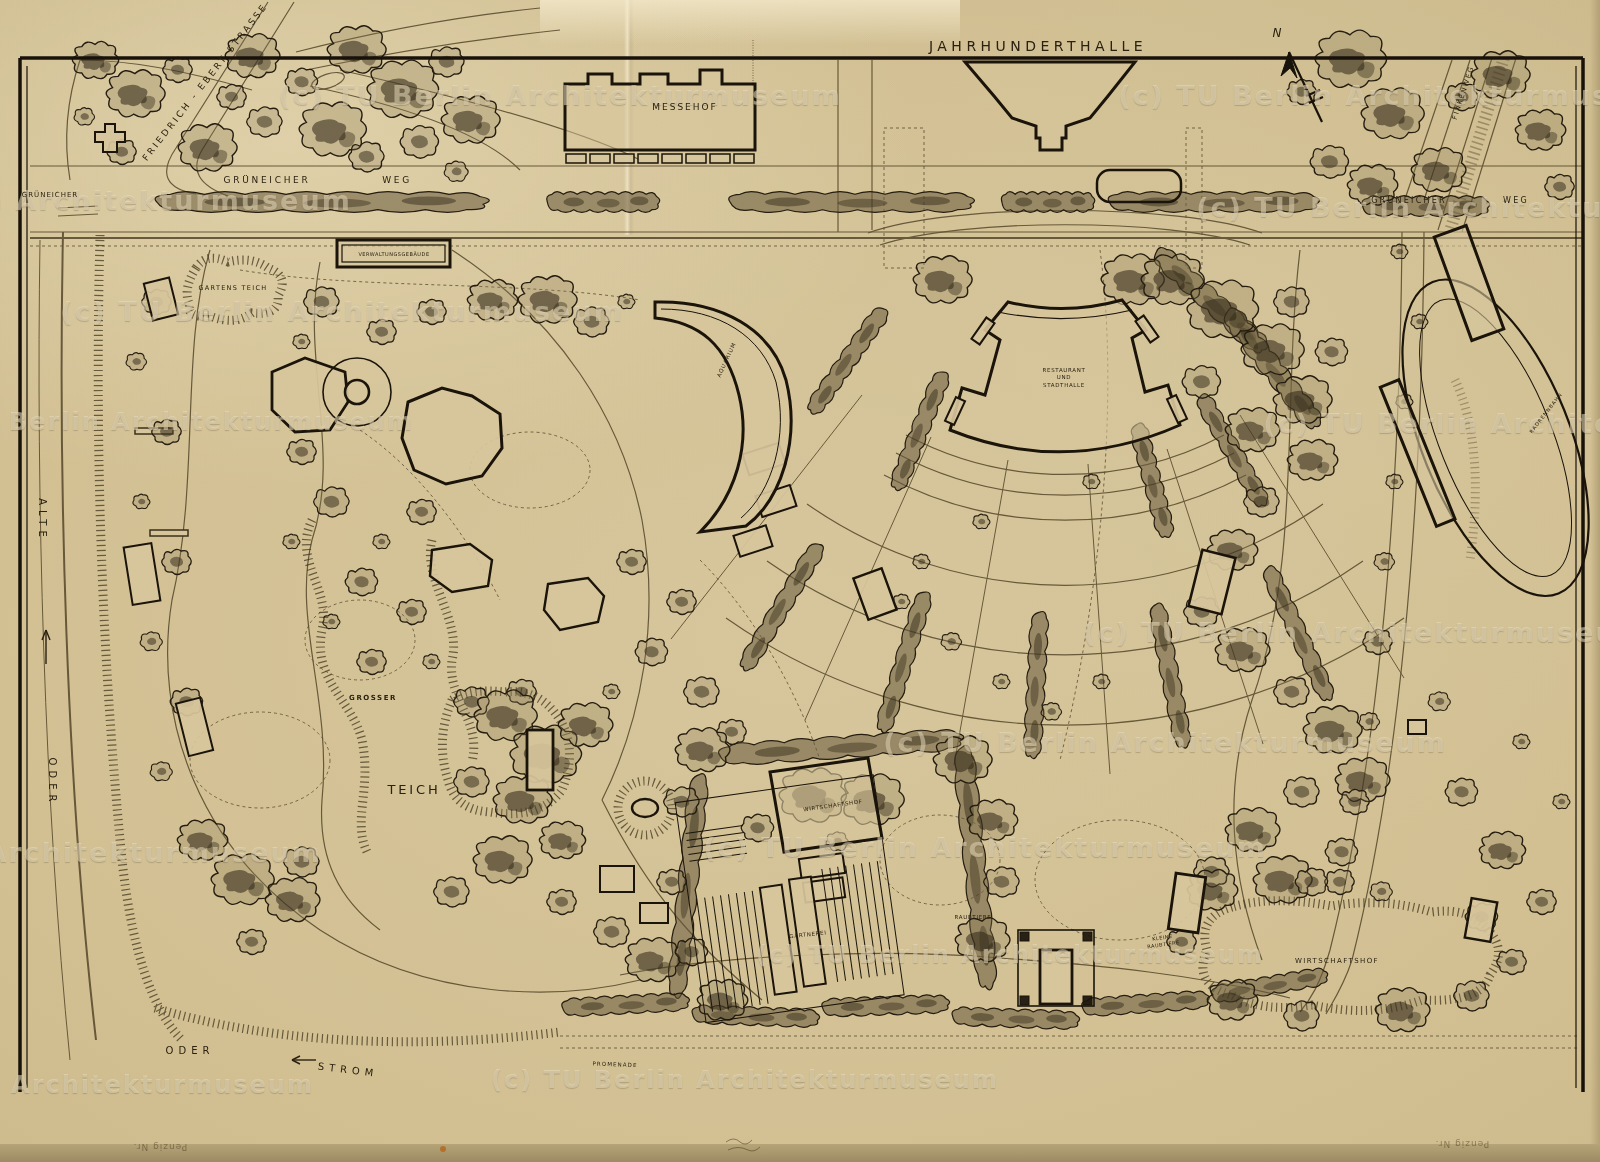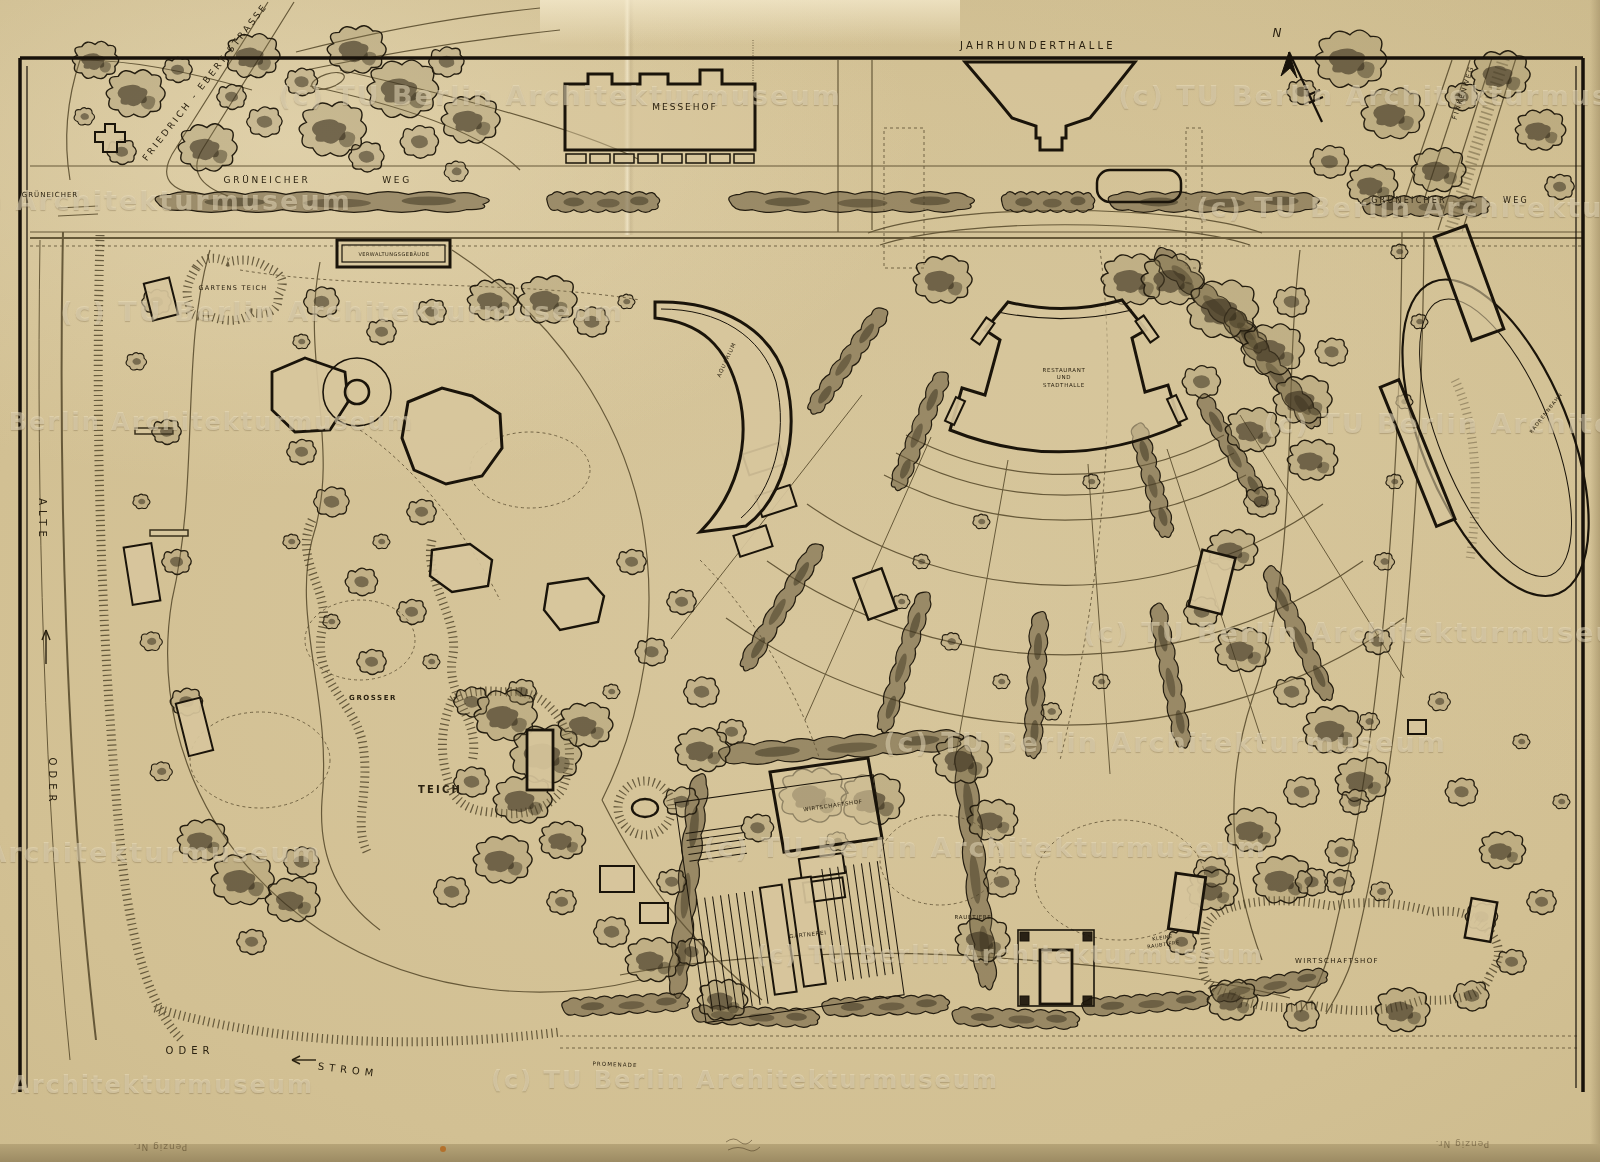--- a/index.html
+++ b/index.html
@@ -497,33 +497,33 @@
   <div class="wm" style="left:1545px;top:423px;">(c) TU Berlin Architekturmuseum</div>
   <div class="wm" style="left:1365px;top:632px;">(c) TU Berlin Architekturmuseum</div>
   <div class="wm" style="left:1165px;top:742px;">(c) TU Berlin Architekturmuseum</div>
   <div class="wm" style="left:985px;top:847px;">(c) TU Berlin Architekturmuseum</div>
   <div class="wm" style="left:40px;top:852px;">(c) TU Berlin Architekturmuseum</div>
   <div class="wm" style="left:1010px;top:955px;font-size:24px;">(c) TU Berlin Architekturmuseum</div>
   <div class="wm" style="left:60px;top:1085px;font-size:24px;">(c) TU Berlin Architekturmuseum</div>
   <div class="wm" style="left:745px;top:1080px;font-size:24px;">(c) TU Berlin Architekturmuseum</div>
 
   <div class="lbl" style="left:685px;top:107px;font-size:9px;text-align:right;">MESSEHOF</div>
-  <div class="lbl" style="left:1038px;top:46px;font-size:10px;letter-spacing:.32em;">JAHRHUNDERTHALLE</div>
+  <div class="lbl" style="left:1038px;top:46px;font-size:14px;letter-spacing:.32em;">JAHRHUNDERTHALLE</div>
   <div class="lbl" style="left:267px;top:180px;font-size:9px;letter-spacing:.3em;">GRÜNEICHER</div>
   <div class="lbl" style="left:397px;top:180px;font-size:9px;letter-spacing:.3em;">WEG</div>
   <div class="lbl" style="left:1409px;top:201px;font-size:8px;letter-spacing:.28em;">GRÜNEICHER</div>
   <div class="lbl" style="left:1516px;top:201px;font-size:8px;letter-spacing:.28em;">WEG</div>
   <div class="lbl rot" style="left:205px;top:82px;font-size:9px;letter-spacing:.3em;transform:translate(-50%,-50%) rotate(-52deg);">FRIEDRICH - EBERT  STRASSE</div>
   <div class="lbl" style="left:50px;top:196px;font-size:7px;letter-spacing:.14em;">GRÜNEICHER</div>
   <div class="lbl rot" style="left:1464px;top:93px;font-size:7px;letter-spacing:.22em;transform:translate(-50%,-50%) rotate(-72deg);">FINKENWEG</div>
   <div class="lbl rot" style="left:42px;top:520px;font-size:10px;letter-spacing:.5em;transform:translate(-50%,-50%) rotate(90deg);">ALTE</div>
   <div class="lbl rot" style="left:52px;top:782px;font-size:10px;letter-spacing:.5em;transform:translate(-50%,-50%) rotate(90deg);">ODER</div>
   <div class="lbl" style="left:233px;top:288px;font-size:6.5px;letter-spacing:.2em;">GARTENS  TEICH</div>
   <div class="lbl" style="left:373px;top:699px;font-size:7px;letter-spacing:.22em;font-weight:bold;">GROSSER</div>
-  <div class="lbl" style="left:440px;top:790px;font-size:10px;letter-spacing:.22em;font-weight:bold;">TEICH</div>
+  <div class="lbl" style="left:414px;top:790px;font-size:13px;letter-spacing:.22em;">TEICH</div>
   <div class="lbl" style="left:394px;top:254px;font-size:5px;letter-spacing:.1em;">VERWALTUNGSGEBÄUDE</div>
   <div class="lbl" style="left:1064px;top:378px;font-size:5.5px;letter-spacing:.12em;">
     <div>RESTAURANT</div>
     <div>UND</div>
     <div>STADTHALLE</div>
   </div>
   <div class="lbl rot" style="left:727px;top:360px;font-size:5.5px;letter-spacing:.18em;transform:translate(-50%,-50%) rotate(-65deg);">AQUARIUM</div>
   <div class="lbl rot" style="left:833px;top:806px;font-size:5.5px;letter-spacing:.12em;transform:translate(-50%,-50%) rotate(-8deg);">WIRTSCHAFTSHOF</div>
   <div class="lbl rot" style="left:808px;top:935px;font-size:5.5px;letter-spacing:.12em;transform:translate(-50%,-50%) rotate(-6deg);">GÄRTNEREI</div>
   <div class="lbl" style="left:973px;top:918px;font-size:5.5px;letter-spacing:.12em;">RAUBTIERE</div>

